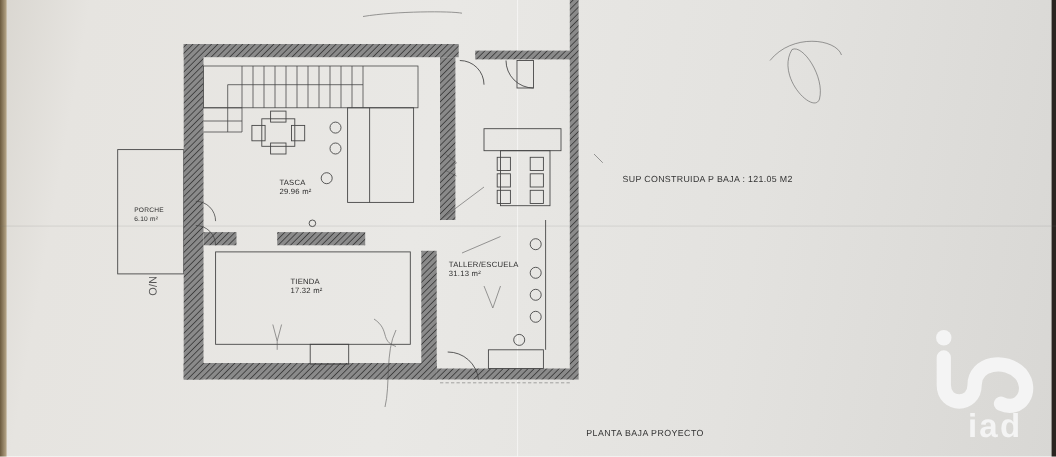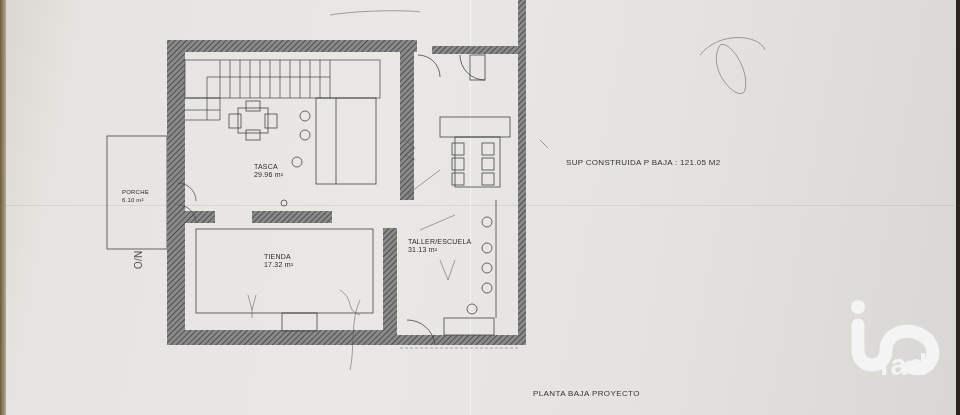--- a/index.html
+++ b/index.html
@@ -10,21 +10,21 @@
   }
   .edge-left { position:absolute; left:0; top:0; width:6px; height:415px; background:linear-gradient(90deg,#6b5a3e,#b8a88a); }
   .edge-right { position:absolute; right:0; top:0; width:4px; height:415px; background:#2a2420; }
   .fold { position:absolute; left:0; top:205px; width:960px; height:1px; background:rgba(120,120,120,0.15); }
   .fold-v { position:absolute; left:470px; top:0; width:1px; height:415px; background:rgba(255,255,255,0.5); }
   svg.plan { position:absolute; left:0; top:0; }
   .lbl { position:absolute; font-size:7px; color:#2b2b2b; line-height:8px; letter-spacing:0.2px; }
   .sup { position:absolute; font-size:8px; color:#333; letter-spacing:0.3px; }
   .title { position:absolute; font-size:8px; color:#333; letter-spacing:0.4px; }
   .logo { position:absolute; left:838px; top:295px; width:110px; height:105px; }
-  .logo-text { position:absolute; left:880px; top:348px; font-size:30px; font-weight:bold; color:#f4f4f4; letter-spacing:2px; }
+  .logo-text { position:absolute; left:880px; top:371px; font-size:30px; font-weight:bold; color:#f4f4f4; letter-spacing:2px; }
 </style>
 </head>
 <body>
 
 <div class="edge-left"></div>
 <div class="edge-right"></div>
 <div class="fold"></div>
 <div class="fold-v"></div>
 
 <svg class="plan" width="960" height="415" viewBox="0 0 960 415">

